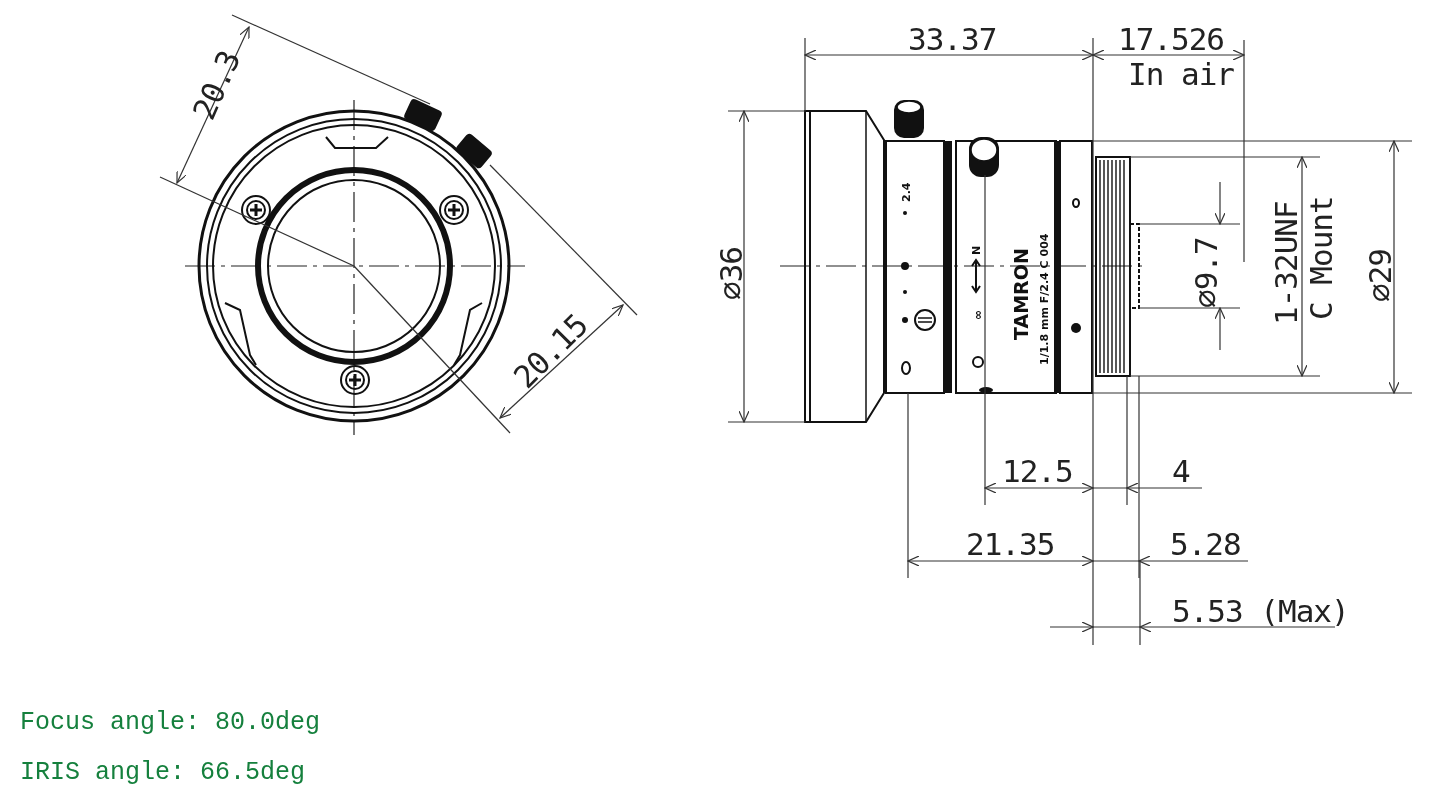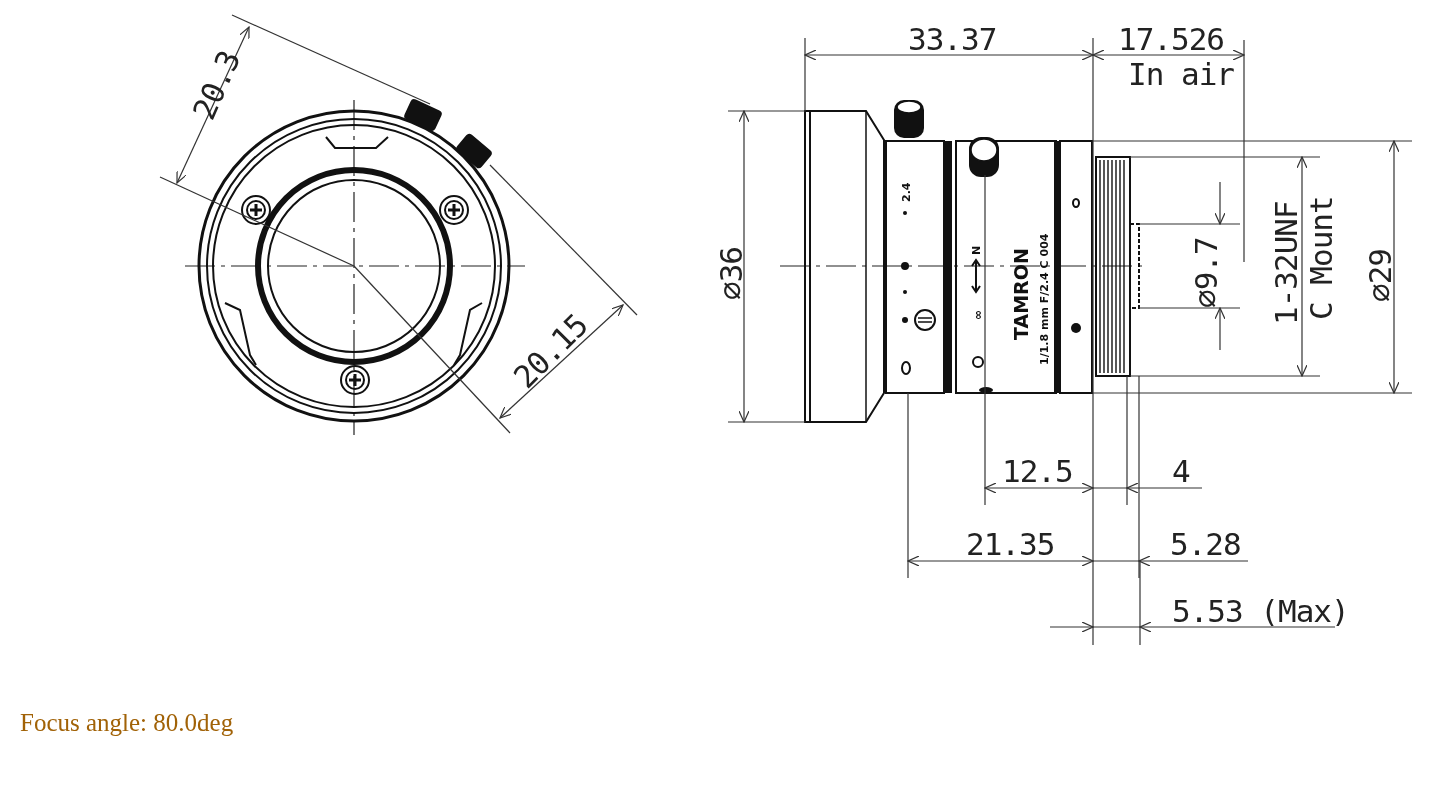--- a/index.html
+++ b/index.html
@@ -7,21 +7,21 @@
   #drawing { position: absolute; left: 0; top: 0; width: 1445px; height: 680px; }
   .dimtext { font-family: "DejaVu Sans Mono", "Liberation Mono", monospace; font-size: 31px; fill: #222; letter-spacing: -1px; }
   .brand { font-family: "DejaVu Sans", sans-serif; font-weight: bold; font-size: 19px; fill: #111; }
   .brand-sm { font-family: "DejaVu Sans", sans-serif; font-weight: bold; font-size: 12px; fill: #111; }
   .mark { font-family: "DejaVu Sans", sans-serif; font-weight: bold; font-size: 11px; fill: #111; }
   .dim { stroke: #333; stroke-width: 1.2; fill: none; }
   .thick { stroke: #111; stroke-width: 3; fill: none; }
   .med { stroke: #111; stroke-width: 2; fill: none; }
   .center { stroke: #222; stroke-width: 1.2; stroke-dasharray: 30 6 4 6; fill: none; }
   .specs { position: absolute; left: 20px; top: 700px; }
-  .spec-line { font-family: Liberation Serif, serif; font-size: 25px; color: #a16207; height: 50px; line-height: 46px; }
+  .spec-line { font-family: Liberation Mono, monospace; font-size: 25px; color: #15803d; height: 50px; line-height: 46px; }
 </style>
 </head>
 <body>
 
 <svg id="drawing" viewBox="0 0 1445 680" xmlns="http://www.w3.org/2000/svg">
   <defs>
     <marker id="arr" viewBox="0 0 12 10" refX="11" refY="5" markerWidth="12" markerHeight="10" orient="auto-start-reverse" markerUnits="userSpaceOnUse">
       <path d="M0,0 L11,5 L0,10" fill="none" stroke="#333" stroke-width="1.2"></path>
     </marker>
   </defs>
@@ -188,13 +188,14 @@
 
     <line class="dim" x1="1050" y1="627" x2="1093" y2="627" marker-end="url(#arr)"></line>
     <line class="dim" x1="1093" y1="627" x2="1140" y2="627"></line>
     <line class="dim" x1="1335" y1="627" x2="1140" y2="627" marker-end="url(#arr)"></line>
     <text class="dimtext" x="1172" y="622">5.53 (Max)</text>
   </g>
 </svg>
 
 <div class="specs">
   <div class="spec-line">Focus angle: 80.0deg</div>
+  <div class="spec-line">IRIS angle: 66.5deg</div>
 </div>
 
 </body></html>

